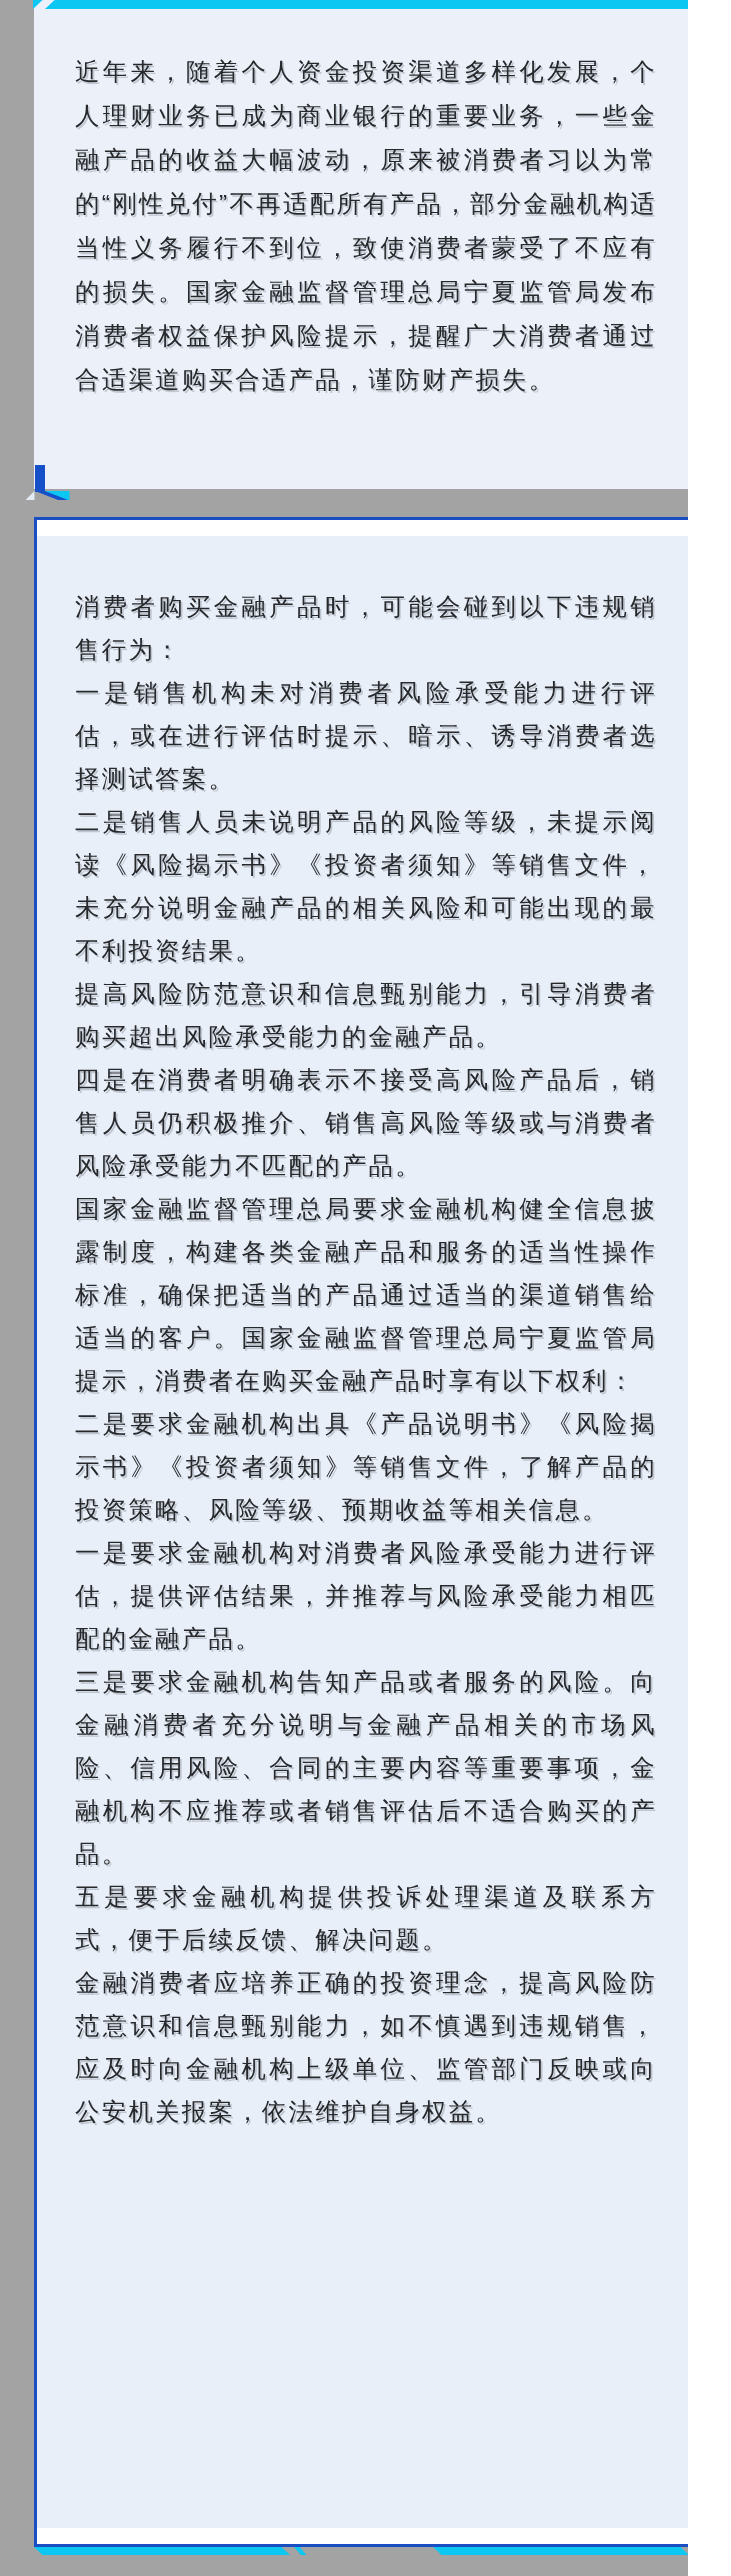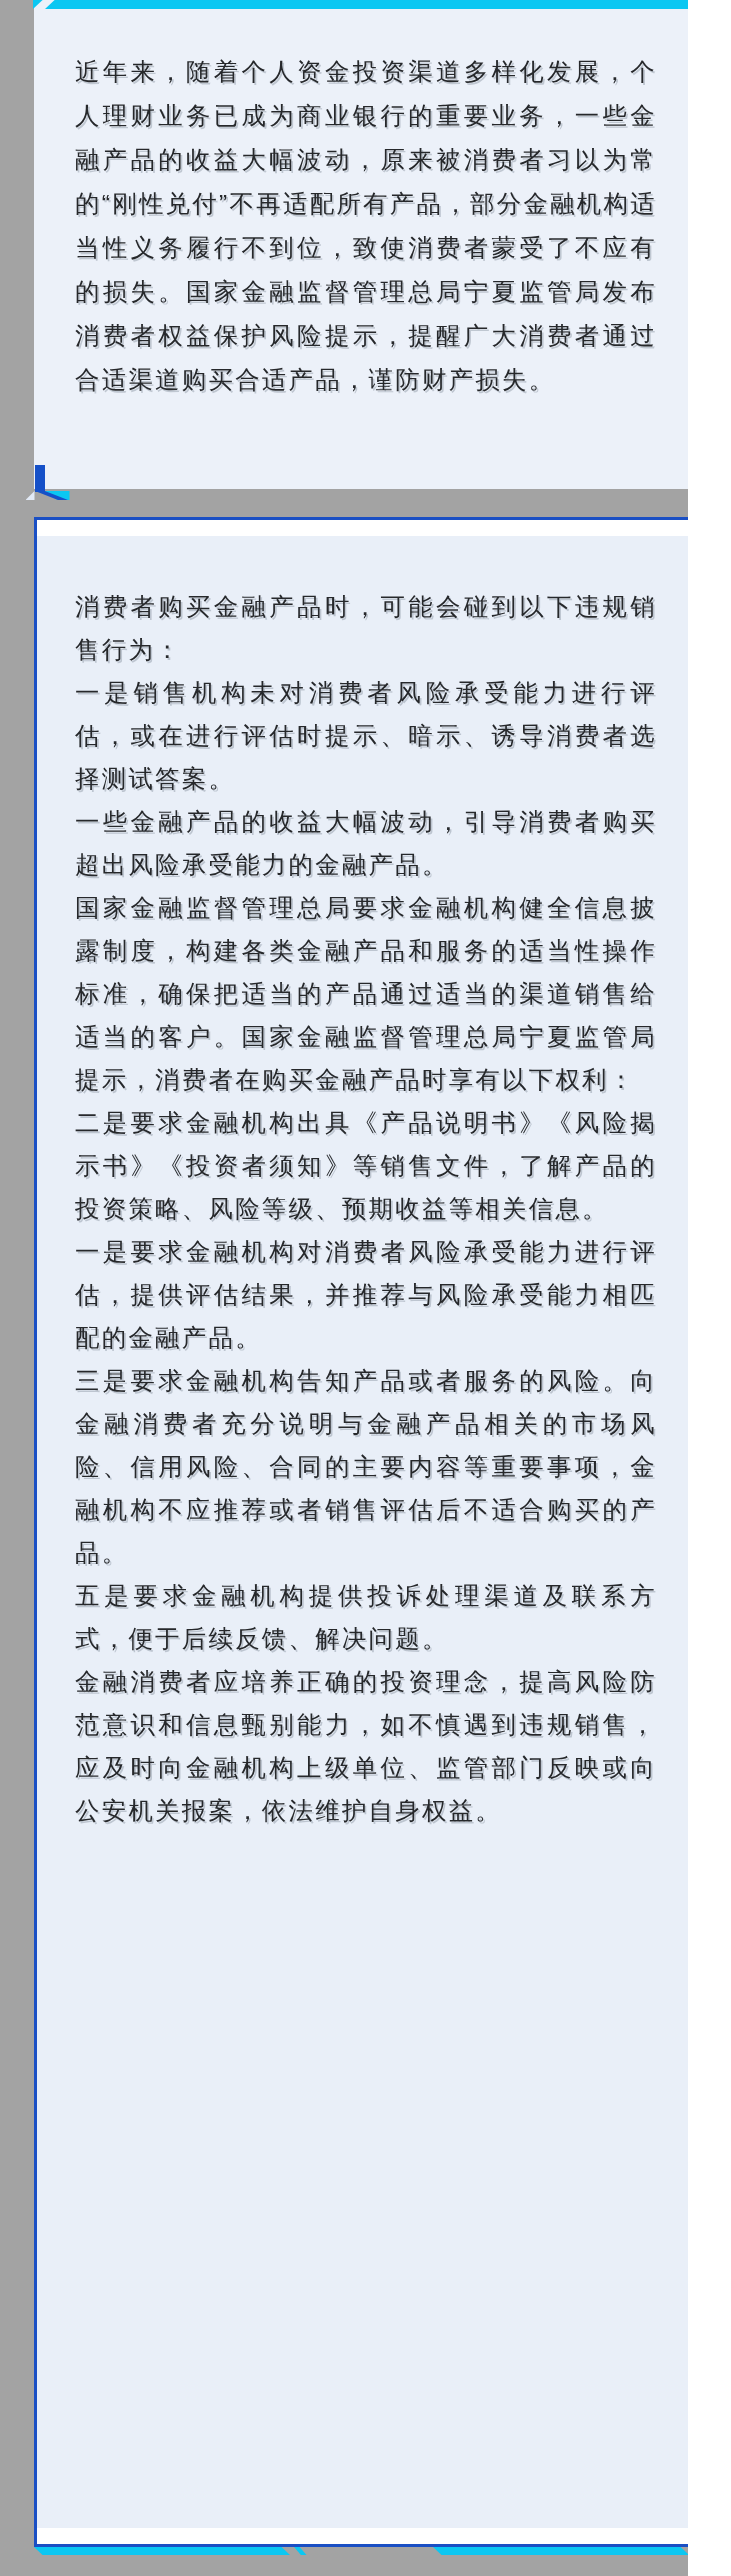--- a/index.html
+++ b/index.html
@@ -150,21 +150,23 @@
   <div class="corner-pale"></div>
   <div class="corner-bar"></div>
   <div class="corner-cyan"></div>
   <div class="corner-wedge"></div>
 
   <div class="card">
     <div class="card-panel">
       <div class="card-text">
           <p>消费者购买金融产品时，可能会碰到以下违规销售行为：</p>
           <p>一是销售机构未对消费者风险承受能力进行评估，或在进行评估时提示、暗示、诱导消费者选择测试答案。</p>
-          <p>一些金融产品的收益大幅波动，引导消费者购买超出风险承受能力的金融产品。</p>
+          <p>二是销售人员未说明产品的风险等级，未提示阅读《风险揭示书》《投资者须知》等销售文件，未充分说明金融产品的相关风险和可能出现的最不利投资结果。</p>
+          <p>提高风险防范意识和信息甄别能力，引导消费者购买超出风险承受能力的金融产品。</p>
+          <p>四是在消费者明确表示不接受高风险产品后，销售人员仍积极推介、销售高风险等级或与消费者风险承受能力不匹配的产品。</p>
           <p>国家金融监督管理总局要求金融机构健全信息披露制度，构建各类金融产品和服务的适当性操作标准，确保把适当的产品通过适当的渠道销售给适当的客户。国家金融监督管理总局宁夏监管局提示，消费者在购买金融产品时享有以下权利：</p>
           <p>二是要求金融机构出具《产品说明书》《风险揭示书》《投资者须知》等销售文件，了解产品的投资策略、风险等级、预期收益等相关信息。</p>
           <p>一是要求金融机构对消费者风险承受能力进行评估，提供评估结果，并推荐与风险承受能力相匹配的金融产品。</p>
           <p>三是要求金融机构告知产品或者服务的风险。向金融消费者充分说明与金融产品相关的市场风险、信用风险、合同的主要内容等重要事项，金融机构不应推荐或者销售评估后不适合购买的产品。</p>
           <p>五是要求金融机构提供投诉处理渠道及联系方式，便于后续反馈、解决问题。</p>
           <p>金融消费者应培养正确的投资理念，提高风险防范意识和信息甄别能力，如不慎遇到违规销售，应及时向金融机构上级单位、监管部门反映或向公安机关报案，依法维护自身权益。</p>
         </div>
     </div>
   </div>
 

